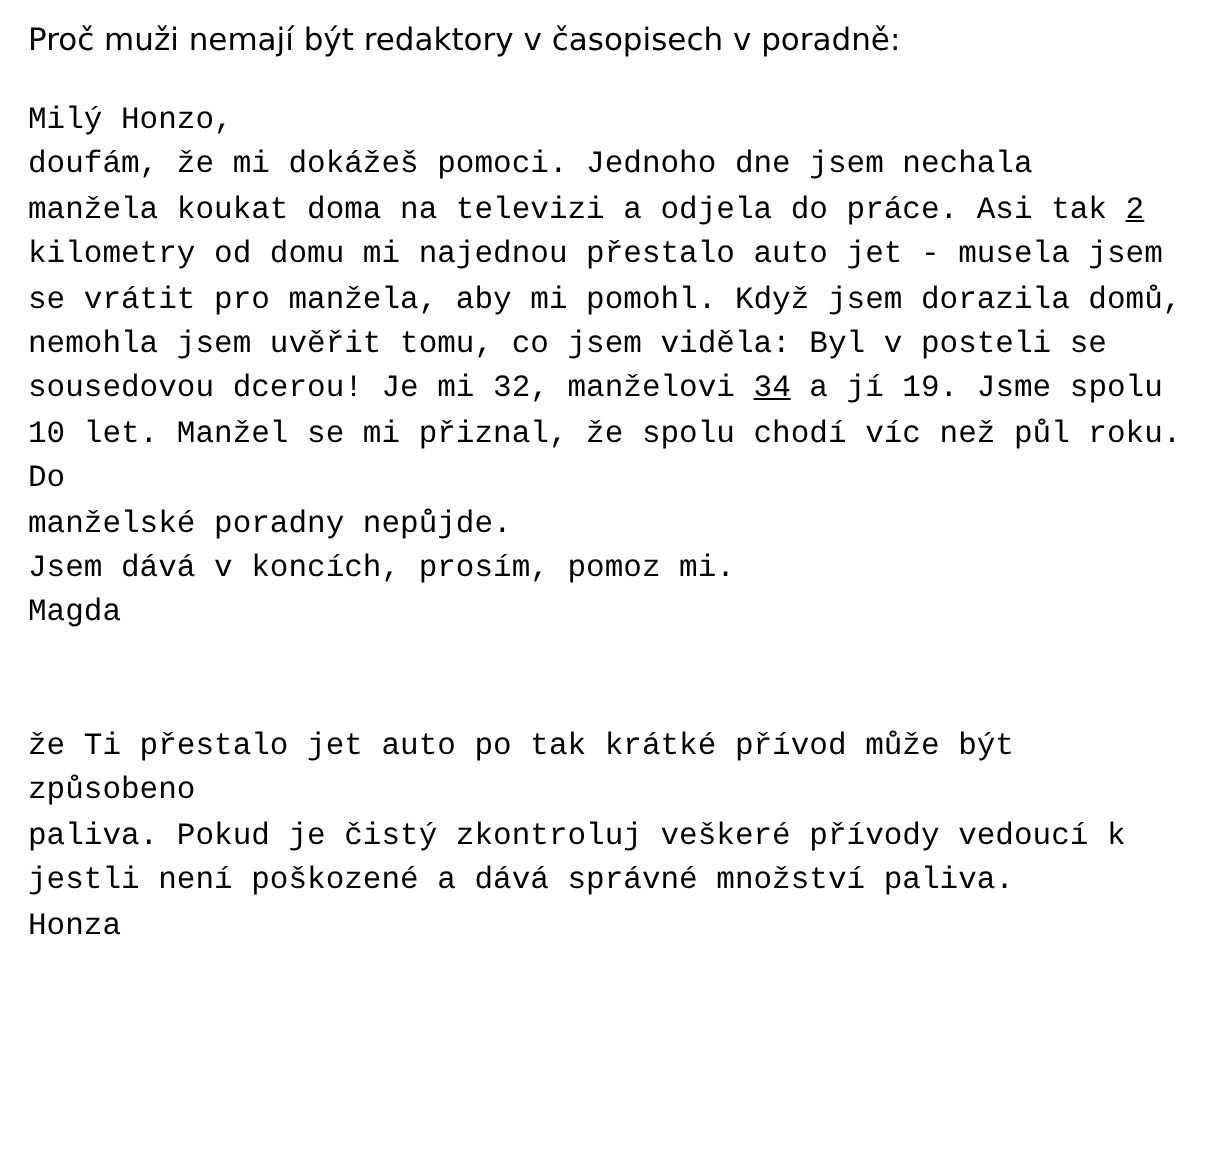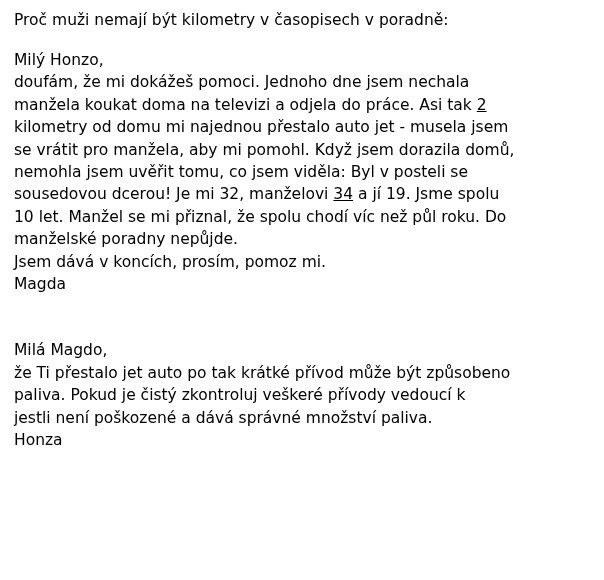--- a/index.html
+++ b/index.html
@@ -23,58 +23,58 @@
   }
   .title {
     font-size: 15.5px;
     line-height: 21px;
     margin-bottom: 18px;
     white-space: nowrap;
   }
   .letter {
     font-size: 15.5px;
     line-height: 22.4px;
+    font-family: Liberation Mono, monospace;
   }
   .letter p {
     margin: 0;
   }
   .gap {
     height: 44px;
   }
   .u {
     text-decoration: underline;
   }
   .signature {
     margin-top: 0;
   }
 </style>
 </head>
 <body>
 
 <div class="page">
 
-  <div class="title">Proč muži nemají být kilometry v časopisech v poradně:</div>
+  <div class="title">Proč muži nemají být redaktory v časopisech v poradně:</div>
 
   <div class="letter">
     <p>Milý Honzo,</p>
     <p>doufám, že mi dokážeš pomoci. Jednoho dne jsem nechala</p>
     <p>manžela koukat doma na televizi a odjela do práce. Asi tak <span class="u">2</span></p>
     <p>kilometry od domu mi najednou přestalo auto jet - musela jsem</p>
     <p>se vrátit pro manžela, aby mi pomohl. Když jsem dorazila domů,</p>
     <p>nemohla jsem uvěřit tomu, co jsem viděla: Byl v posteli se</p>
     <p>sousedovou dcerou! Je mi 32, manželovi <span class="u">34</span> a jí 19. Jsme spolu</p>
     <p>10 let. Manžel se mi přiznal, že spolu chodí víc než půl roku. Do</p>
     <p>manželské poradny nepůjde.</p>
     <p>Jsem dává v koncích, prosím, pomoz mi.</p>
     <p class="signature">Magda</p>
   </div>
 
   <div class="gap"></div>
 
   <div class="letter">
-    <p>Milá Magdo,</p>
     <p>že Ti přestalo jet auto po tak krátké přívod může být způsobeno</p>
     <p>paliva. Pokud je čistý zkontroluj veškeré přívody vedoucí k</p>
     <p>jestli není poškozené a dává správné množství paliva.</p>
     <p class="signature">Honza</p>
   </div>
 
 </div>
 
 </body></html>

